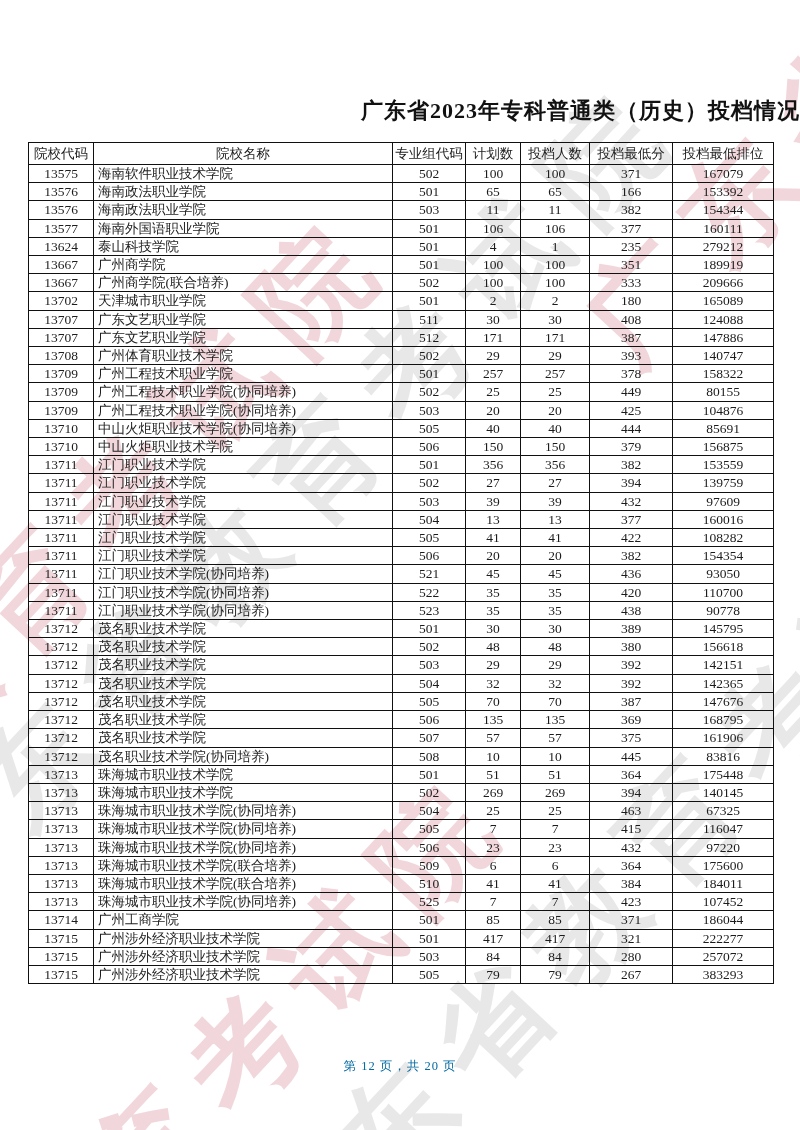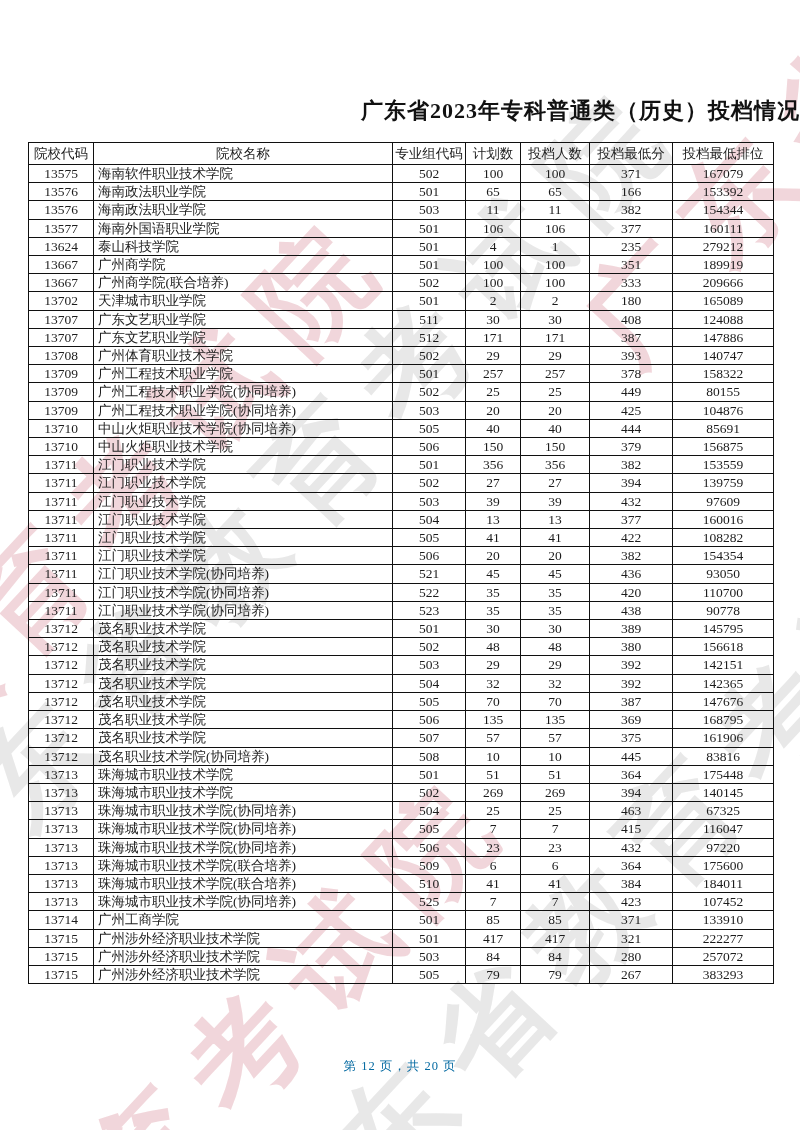--- a/index.html
+++ b/index.html
@@ -492,21 +492,21 @@
           <td>423</td>
           <td>107452</td>
         </tr>
         <tr>
           <td>13714</td>
           <td class="name">广州工商学院</td>
           <td>501</td>
           <td>85</td>
           <td>85</td>
           <td>371</td>
-          <td>133910</td>
+          <td>186044</td>
         </tr>
         <tr>
           <td>13715</td>
           <td class="name">广州涉外经济职业技术学院</td>
           <td>501</td>
           <td>417</td>
           <td>417</td>
           <td>321</td>
           <td>222277</td>
         </tr>

